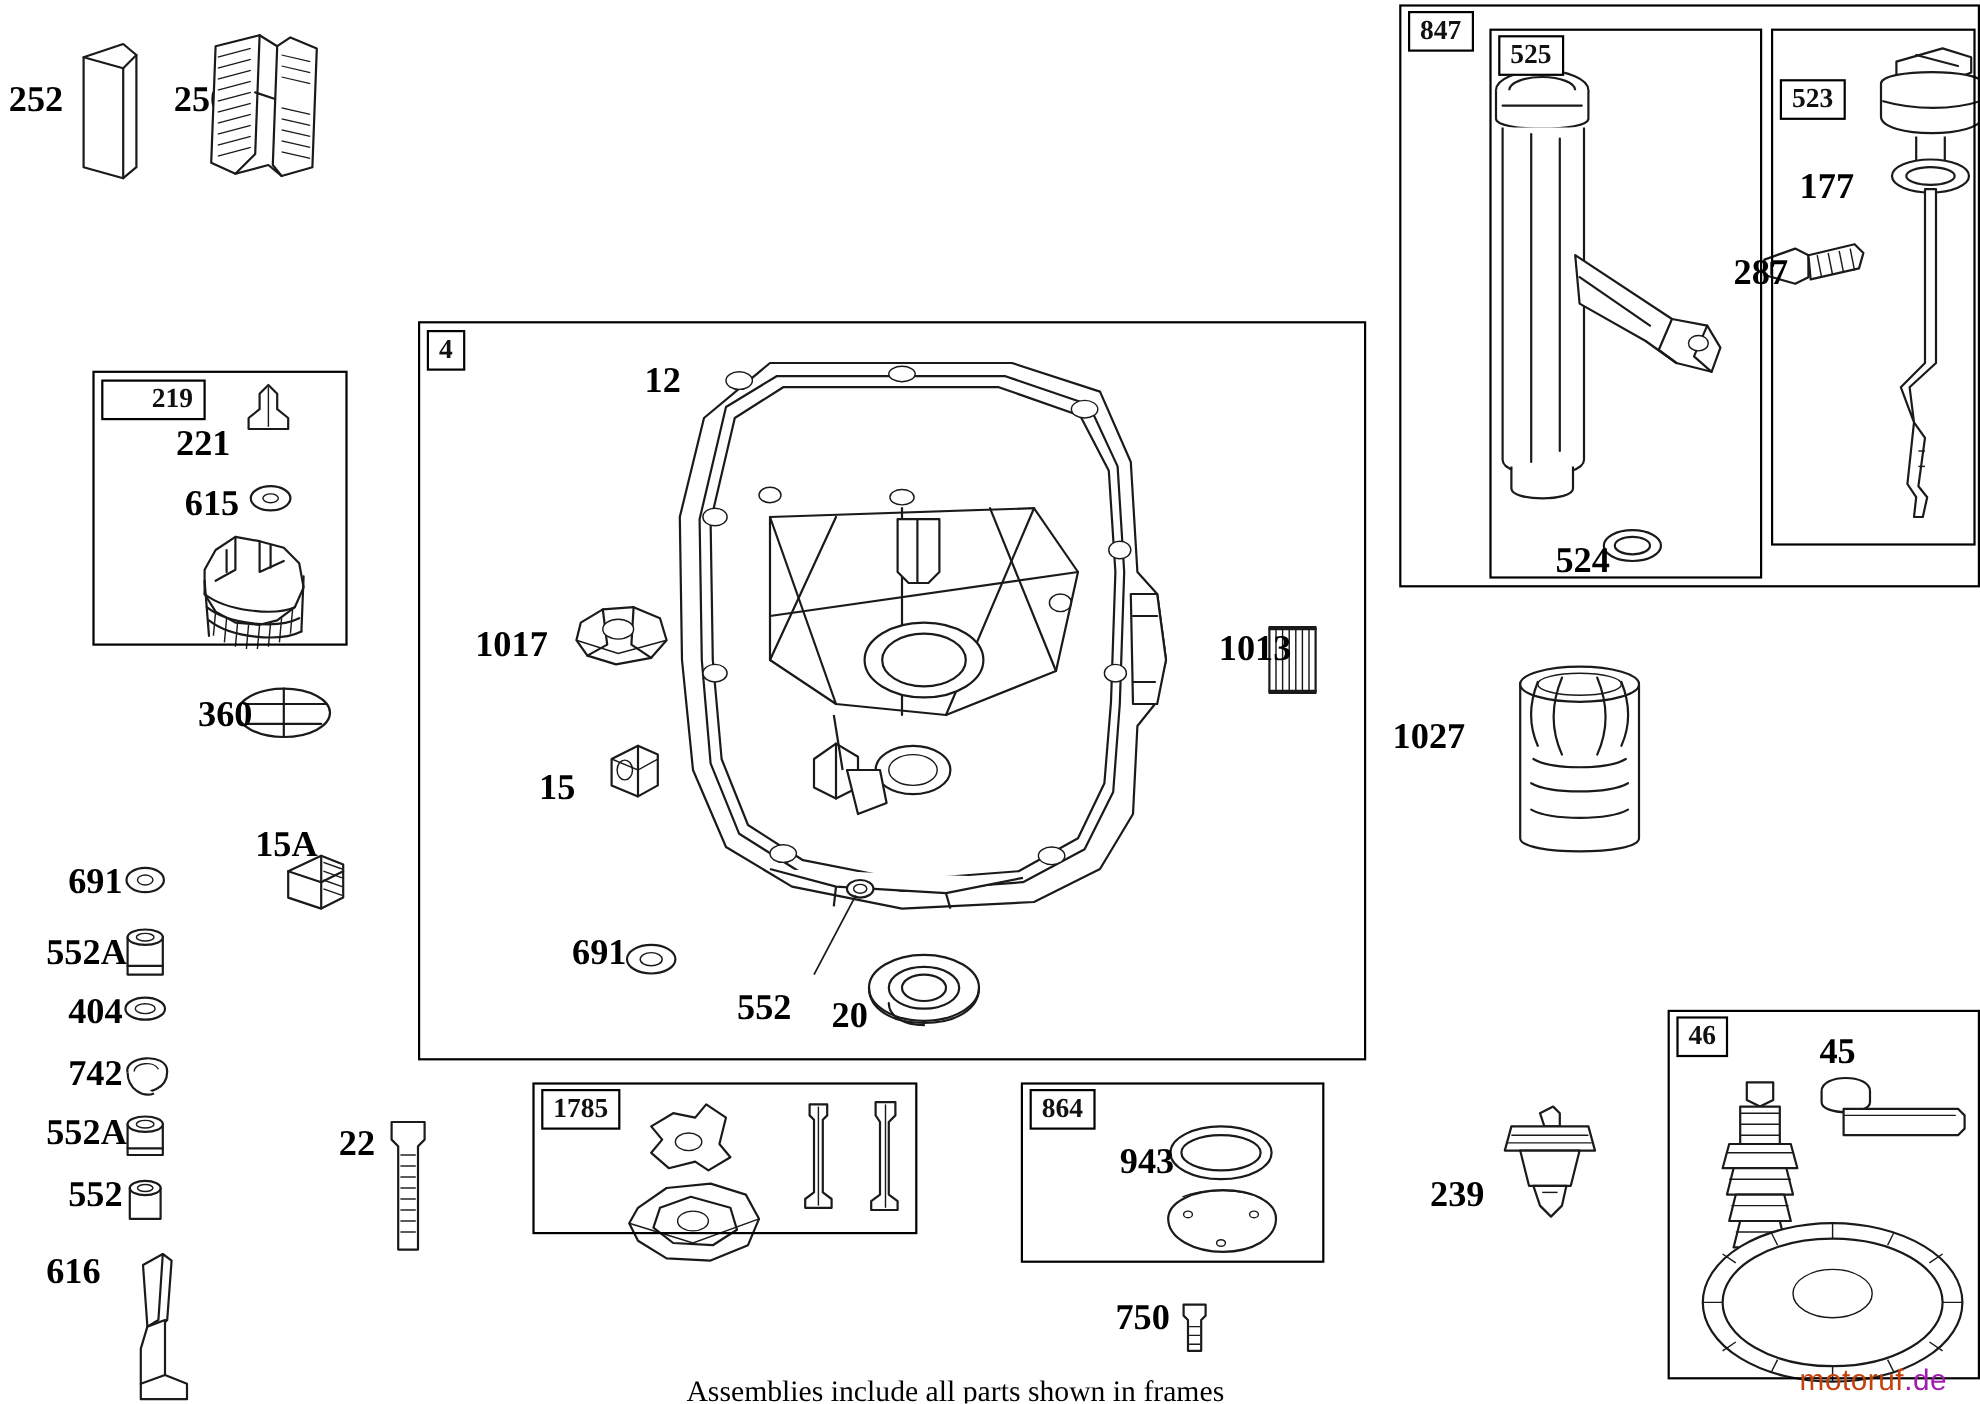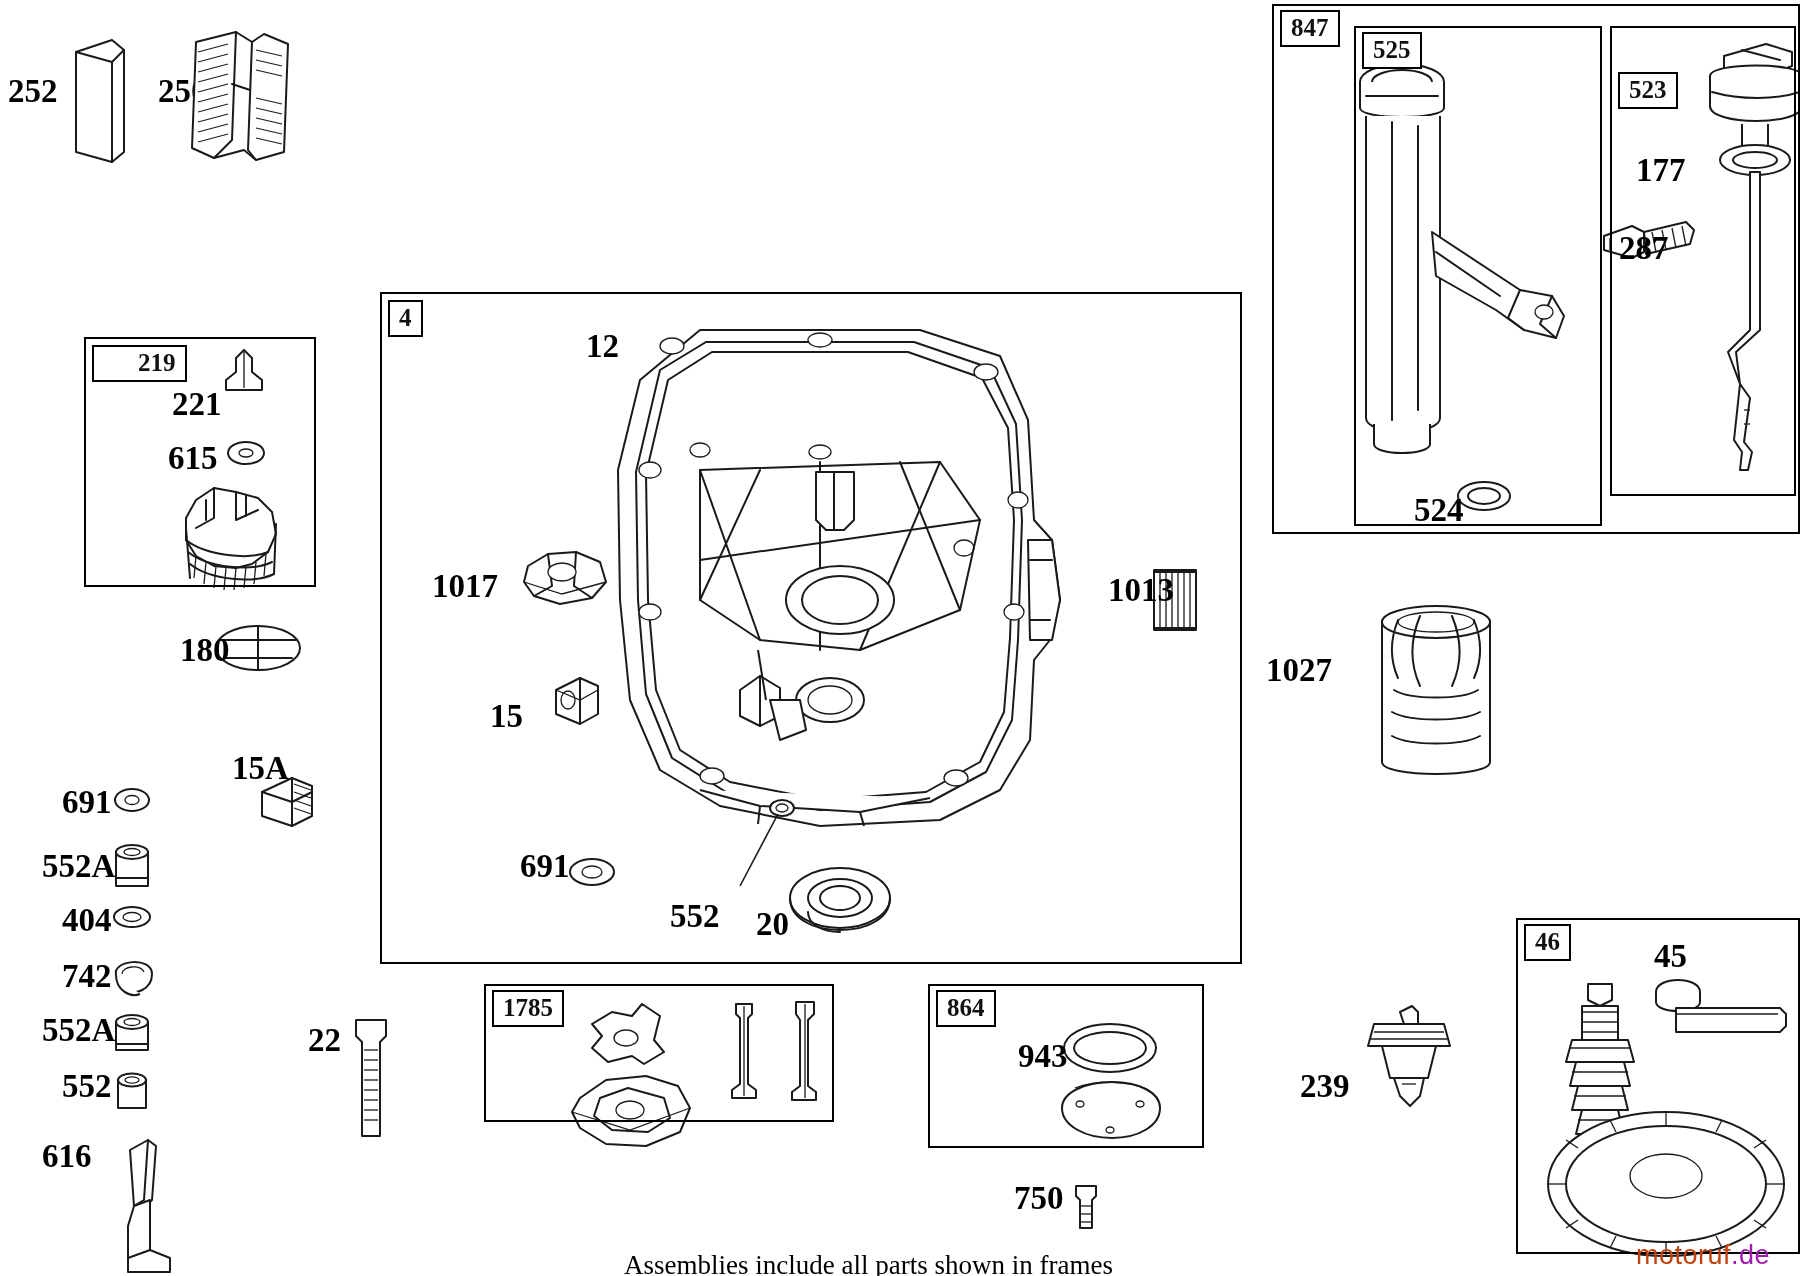--- a/index.html
+++ b/index.html
@@ -454,23 +454,23 @@
 
   <div class="frame" style="left:484px;top:984px;width:350px;height:138px;"></div>
   <div class="fnum" style="left:492px;top:990px;">1785</div>
 
   <div class="frame" style="left:928px;top:984px;width:276px;height:164px;"></div>
   <div class="fnum" style="left:936px;top:990px;">864</div>
 
   <div class="frame" style="left:1516px;top:918px;width:284px;height:336px;"></div>
   <div class="fnum" style="left:1524px;top:924px;">46</div>
 
-  <div class="lbl b" style="left:172px;top:386px;">221</div>
+  <div class="lbl b" style="left:160px;top:386px;">221</div>
   <div class="lbl b" style="left:168px;top:440px;">615</div>
-  <div class="lbl b" style="left:180px;top:632px;">180</div>
+  <div class="lbl b" style="left:180px;top:632px;">360</div>
 
   <div class="lbl b" style="left:62px;top:784px;">691</div>
   <div class="lbl b" style="left:42px;top:848px;">552A</div>
   <div class="lbl b" style="left:62px;top:902px;">404</div>
   <div class="lbl b" style="left:62px;top:958px;">742</div>
   <div class="lbl b" style="left:42px;top:1012px;">552A</div>
   <div class="lbl b" style="left:62px;top:1068px;">552</div>
   <div class="lbl b" style="left:42px;top:1138px;">616</div>
 
   <div class="lbl b" style="left:232px;top:750px;">15A</div>
@@ -482,21 +482,21 @@
   <div class="lbl b" style="left:520px;top:848px;">691</div>
   <div class="lbl b" style="left:670px;top:898px;">552</div>
   <div class="lbl b" style="left:756px;top:906px;">20</div>
   <div class="lbl b" style="left:1108px;top:572px;">1013</div>
 
   <div class="lbl b" style="left:1018px;top:1038px;">943</div>
   <div class="lbl b" style="left:1014px;top:1180px;">750</div>
 
   <div class="lbl b" style="left:1414px;top:492px;">524</div>
   <div class="lbl b" style="left:1636px;top:152px;">177</div>
-  <div class="lbl b" style="left:1576px;top:230px;margin-left:43px;">287</div>
+  <div class="lbl b" style="left:1576px;top:230px;">287</div>
 
   <div class="lbl b" style="left:1266px;top:652px;">1027</div>
   <div class="lbl b" style="left:1300px;top:1068px;">239</div>
   <div class="lbl b" style="left:1654px;top:938px;">45</div>
 
   <div class="cap" style="left:624px;top:1250px;">Assemblies include all parts shown in frames</div>
 
   <div class="wm" style="left:1636px;top:1240px;">
     <span class="m">motoruf</span><span class="de">.de</span>
   </div>

